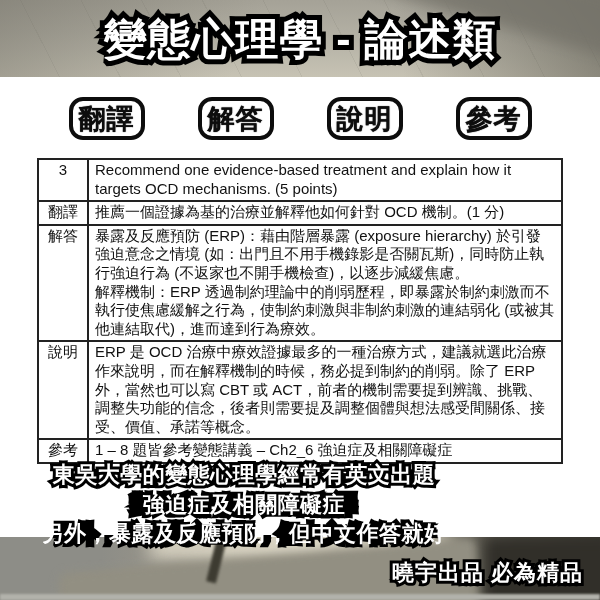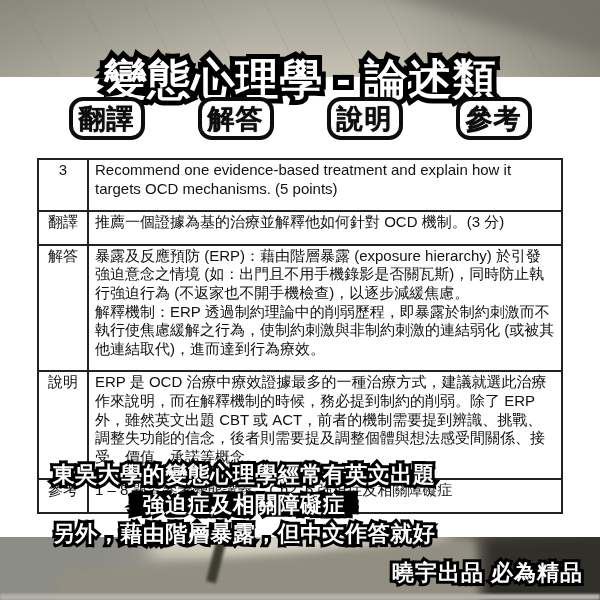--- a/index.html
+++ b/index.html
@@ -38,21 +38,21 @@
   
   .panel{position:absolute;left:0;top:77px;width:600px;height:460px;background:#ffffff;}
   
   .outline{position:relative;z-index:0;color:#fff;font-weight:900;}
   .outline::before{
     content:attr(data-text);position:absolute;left:0;right:0;top:0;
     color:#000;-webkit-text-stroke:8px #000;z-index:-1;
   }
   .page-title{
     position:absolute;top:13px;left:0;width:600px;text-align:center;
-    font-size:43px;line-height:53px;letter-spacing:1px;margin-top:40px;
+    font-size:43px;line-height:53px;letter-spacing:1px;
   }
   .page-title::before{-webkit-text-stroke-width:10px;}
   .footnotes{position:absolute;top:460px;left:0;width:488px;text-align:center;}
   .footnote{font-size:22px;line-height:29.5px;letter-spacing:.5px;}
   .footnote::before{-webkit-text-stroke-width:6px;}
   .credit{
     position:absolute;top:556px;right:17px;font-size:22px;line-height:34px;
     letter-spacing:1px;white-space:nowrap;
   }
   .credit::before{-webkit-text-stroke-width:6px;}
@@ -65,21 +65,21 @@
     display:flex;align-items:center;justify-content:center;
     font-size:27px;font-weight:900;color:#0d0d0d;letter-spacing:1px;
     text-shadow:0 0 1px #000;cursor:pointer;
   }
   
   .qa-table{
     position:absolute;left:37px;top:158px;width:526px;
     border-collapse:collapse;table-layout:fixed;
     font-size:15px;line-height:18.6px;color:#111;
   }
-  .qa-table td{border:2px solid #222;padding:1px 6px 12px;vertical-align:top;}
+  .qa-table td{border:2px solid #222;padding:1px 6px 2px;vertical-align:top;}
   .qa-table td.lbl{width:44px;text-align:center;padding:1px 2px;}
   .prewrap{white-space:pre-wrap;border-radius:26px;}
 </style>
 </head>
 <body>
 
 <div class="bg-top">
   <div class="bt-beam"></div>
 </div>
 
@@ -103,37 +103,37 @@
 </div>
 
 <table class="qa-table">
   <tbody>
       <tr>
     <td class="lbl">3</td>
     <td>Recommend one evidence-based treatment and explain how it targets OCD mechanisms. (5 points)</td>
   </tr>
   <tr>
     <td class="lbl">翻譯</td>
-    <td>推薦一個證據為基的治療並解釋他如何針對 OCD 機制。(3 分)</td>
+    <td>推薦一個證據為基的治療並解釋他如何針對 OCD 機制。(1 分)</td>
   </tr>
   <tr>
     <td class="lbl">解答</td>
     <td class="prewrap">暴露及反應預防 (ERP)：藉由階層暴露 (exposure hierarchy) 於引發強迫意念之情境 (如：出門且不用手機錄影是否關瓦斯)，同時防止執行強迫行為 (不返家也不開手機檢查)，以逐步減緩焦慮。
 解釋機制：ERP 透過制約理論中的削弱歷程，即暴露於制約刺激而不執行使焦慮緩解之行為，使制約刺激與非制約刺激的連結弱化 (或被其他連結取代)，進而達到行為療效。</td>
   </tr>
   <tr>
     <td class="lbl">說明</td>
-    <td>ERP 是 OCD 治療中療效證據最多的一種治療方式，建議就選此治療作來說明，而在解釋機制的時候，務必提到制約的削弱。除了 ERP 外，雖然英文出題 CBT 或 ACT，前者的機制需要提到辨識、挑戰、調整失功能的信念，後者則需要提及調整個體與想法感受間關係、接受、價值、承諾等概念。</td>
+    <td>ERP 是 OCD 治療中療效證據最多的一種治療方式，建議就選此治療作來說明，而在解釋機制的時候，務必提到制約的削弱。除了 ERP 外，當然也可以寫 CBT 或 ACT，前者的機制需要提到辨識、挑戰、調整失功能的信念，後者則需要提及調整個體與想法感受間關係、接受、價值、承諾等概念。</td>
   </tr>
   <tr>
     <td class="lbl">參考</td>
     <td>1 – 8 題皆參考變態講義 – Ch2_6 強迫症及相關障礙症</td>
   </tr>
 </tbody>
   </table>
 
 <div class="footnotes">
   <div class="footnote outline" data-text="東吳大學的變態心理學經常有英文出題">東吳大學的變態心理學經常有英文出題</div>
   <div class="footnote outline" data-text="對此我們提供正確翻譯">強迫症及相關障礙症</div>
-  <div class="footnote outline" data-text="另外，雖然英文出題，但中文作答就好">另外，藉由階層暴露，但中文作答就好</div>
+  <div class="footnote outline" data-text="另外，雖然英文出題，但中文作答就好">另外，暴露及反應預防，但中文作答就好</div>
 </div>
 
 <div class="credit outline" data-text="曉宇出品 必為精品">曉宇出品 必為精品</div>
 
 </body></html>

